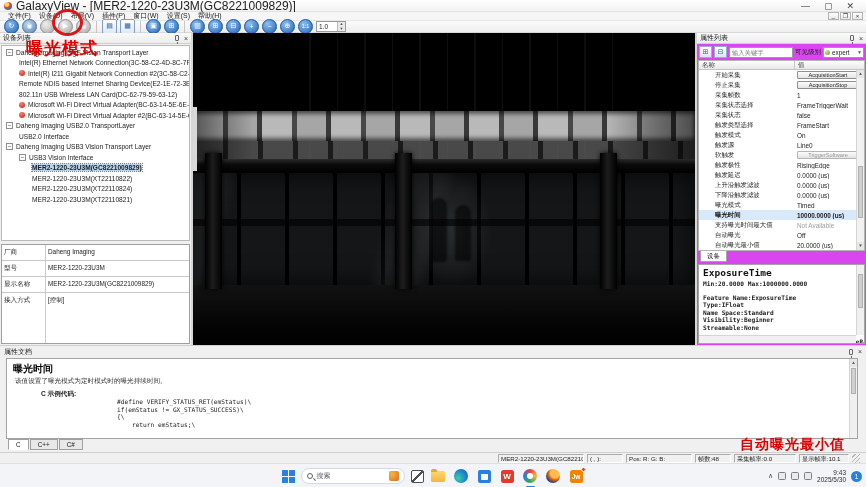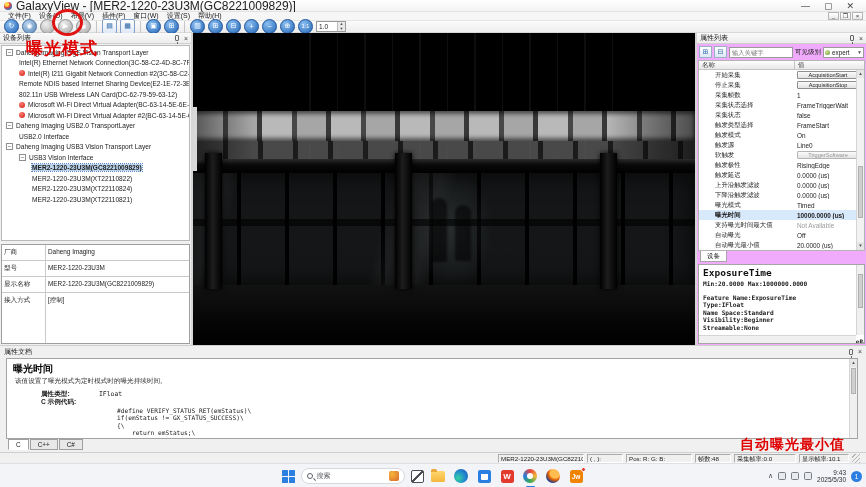--- a/index.html
+++ b/index.html
@@ -71,21 +71,21 @@
   .sc-midrail { left:0; top:186px; width:100%; height:7px; background:rgba(0,0,0,.6); }
   .sc-floor { left:0; top:252px; width:100%; height:60px; background:linear-gradient(#121212,#040404 70%,#000); }
   .sc-beam { top:120px; width:17px; height:136px; background:linear-gradient(90deg,#000,#1d1d1d 45%,#000); box-shadow:0 0 5px rgba(0,0,0,.9); }
   .sc-beam.b1 { left:12px; } .sc-beam.b2 { left:202px; } .sc-beam.b3 { left:407px; }
   .sc-glow { left:220px; top:138px; width:80px; height:116px; background:radial-gradient(ellipse at center, rgba(165,178,184,.14), transparent 70%); }
   .sc-fig { top:165px; width:16px; height:64px; border-radius:8px 8px 2px 2px; background:rgba(0,0,0,.55); filter:blur(1px); }
   .sc-fig.f1 { left:238px; } .sc-fig.f2 { left:262px; top:172px; height:56px; }
   .sc-leftlight { left:0; top:74px; width:4px; height:64px; background:#d8d8d8; }
 
   
-  .right-panel { width:171px; height:312px; border-left:2px solid #d6d6d6; background:#f0abfc; display:flex; flex-direction:column; }
+  .right-panel { width:171px; height:312px; border-left:2px solid #d6d6d6; background:#d946ef; display:flex; flex-direction:column; }
   .prop-tools { height:16px; display:flex; align-items:center; gap:2px; padding:0 2px; }
   .mini-btn { width:13px; height:12px; border:1px solid #9ab0c9; background:linear-gradient(#fff,#dce7f3); font-size:7px; line-height:10px; text-align:center; color:#2f66a8; flex:0 0 auto; }
   .kw-input { width:64px; height:11px; border:1px solid #9a9a9a; background:#fff; font-size:6.3px; padding:0 2px; font-family:inherit; }
   .vis-label { font-size:6.5px; color:#222; white-space:nowrap; }
   .vis-select { width:48px; height:11px; border:1px solid #9a9a9a; background:#fff; display:flex; align-items:center; padding:0 1px; gap:2px; }
   .vis-ball { width:5px; height:5px; border-radius:50%; background:radial-gradient(circle at 35% 30%, #cfe49a, #6a9a2e); flex:0 0 auto; }
   .vis-text { flex:1; font-size:6.3px; }
   .vis-arrow { font-size:5px; color:#555; }
   .grid { position:relative; background:#fff; border:1px solid #b5b5b5; margin:0 1px; height:191px; overflow:hidden; }
   .grid-hdr { display:flex; height:9px; background:linear-gradient(#fdfdfd,#e8e8e8); border-bottom:1px solid #c5c5c5; font-size:6.5px; color:#333; }
@@ -474,24 +474,20 @@
       <span>属性文档</span>
       <span class="spacer" style="flex:1"></span>
       <span class="pin-icon"></span>
       <span class="x-icon">×</span>
     </div>
     <div class="bp-box">
       <div class="bp-heading">曝光时间</div>
       <div class="bp-desc">该值设置了曝光模式为定时模式时的曝光持续时间。</div>
       <div id="bp-fields">
           <div class="bp-field">
-            <b>属性类型:</b>
-            <span>IFloat</span>
-          </div>
-          <div class="bp-field">
             <b>C 示例代码:</b>
             <span></span>
           </div>
         </div>
       <div class="bp-code" id="bp-code"><div>#define VERIFY_STATUS_RET(emStatus)\</div><div>if(emStatus != GX_STATUS_SUCCESS)\</div><div>{\</div><div>    return emStatus;\</div></div>
       <div class="bp-vscroll">
         <div class="arr">▲</div>
         <div class="thumb"></div>
       </div>
     </div>

